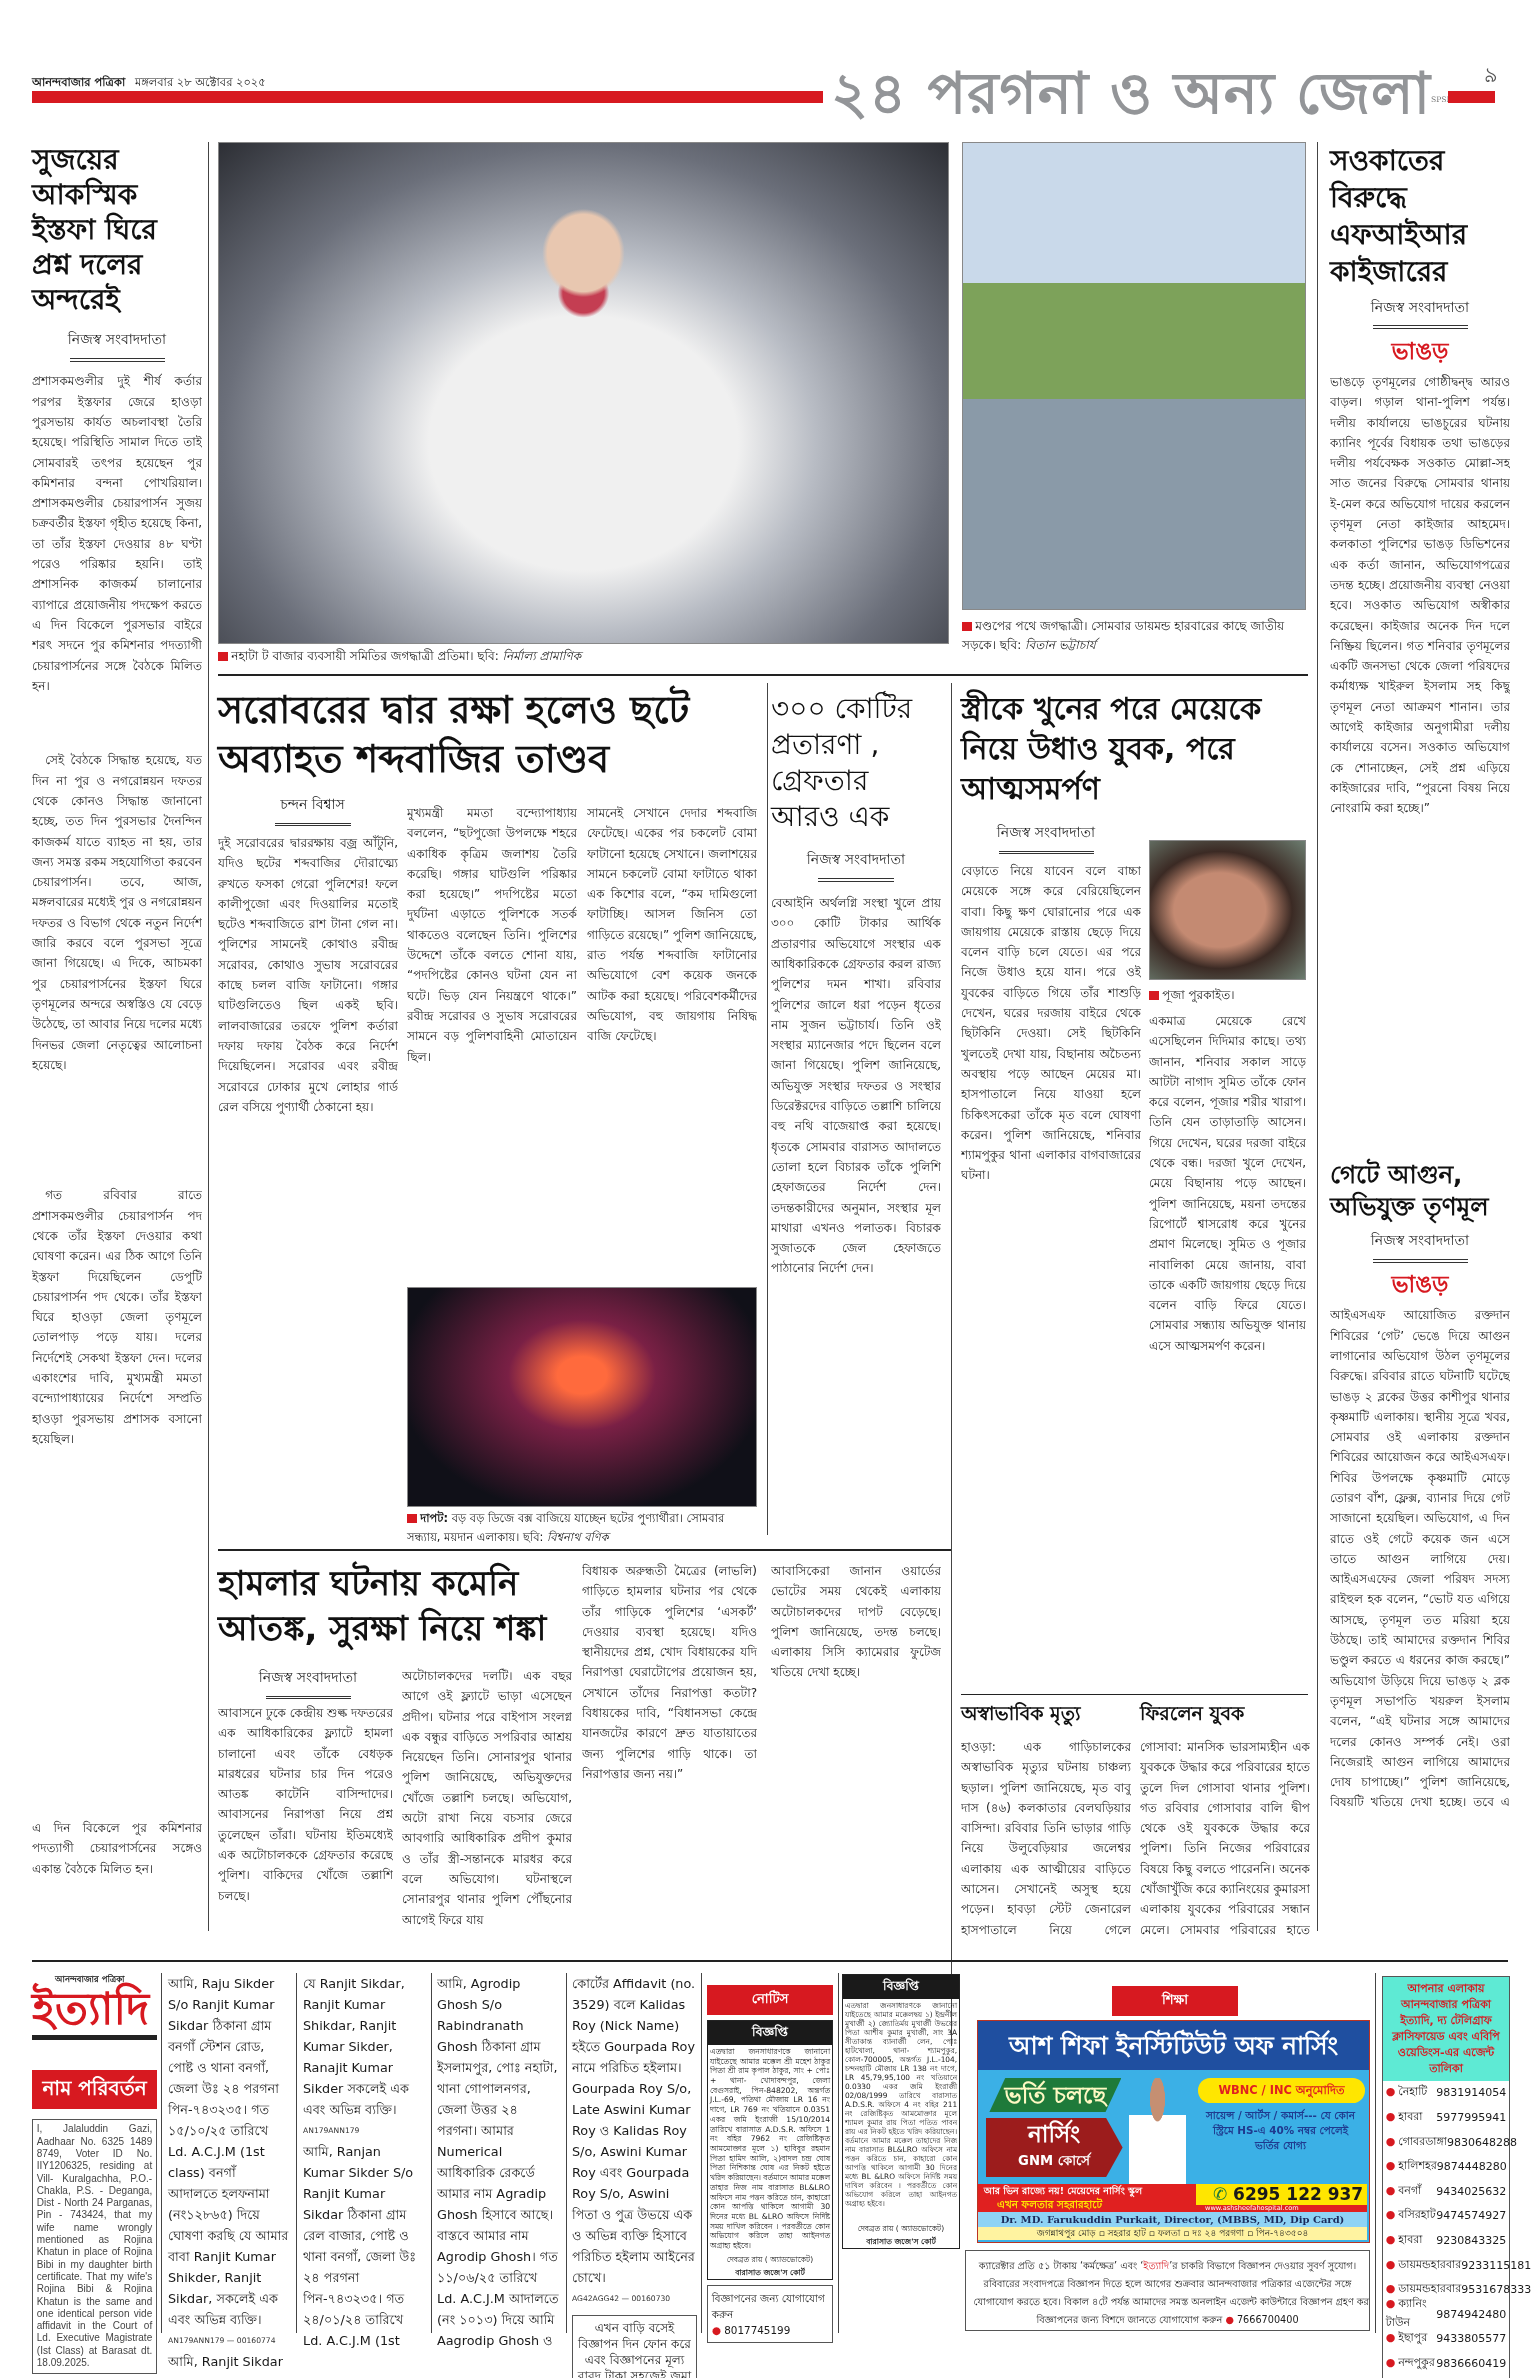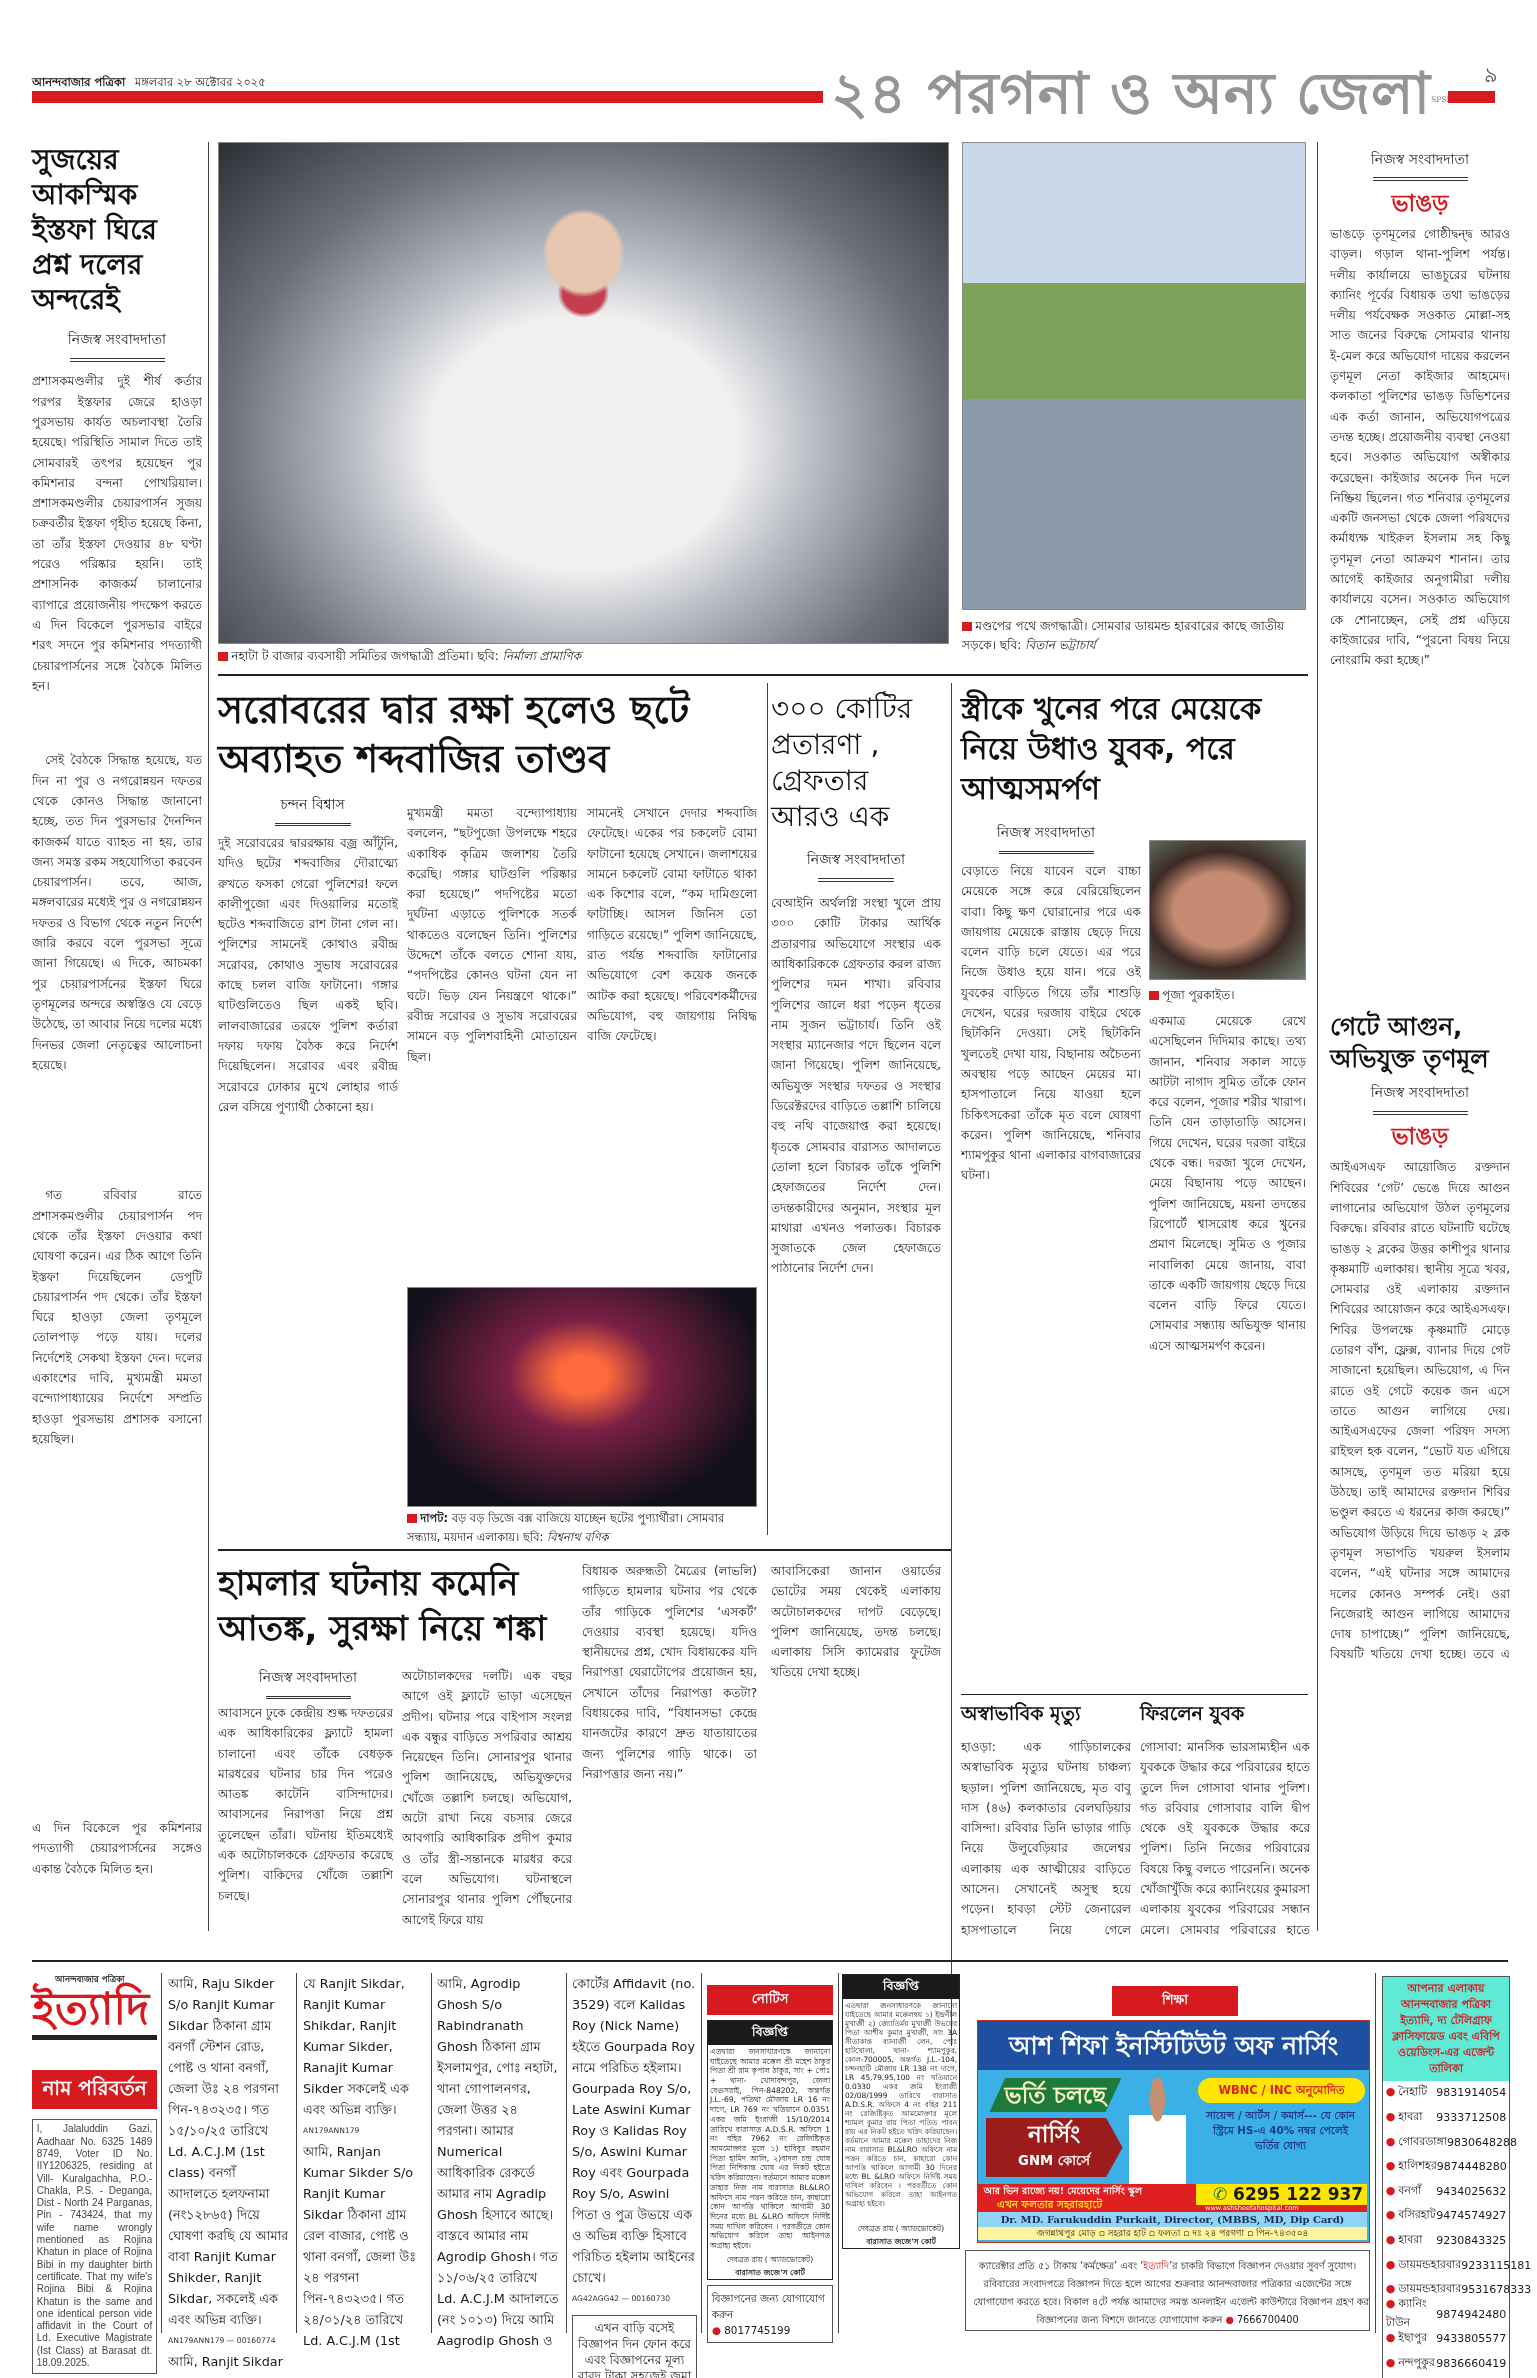--- a/index.html
+++ b/index.html
@@ -67,20 +67,21 @@
 
 <div class="abs photo ph-road" style="left:962px;top:142px;width:344px;height:468px"></div>
 <div class="abs caption" style="left:962px;top:617px;width:344px">
   <span class="sq"></span><span>মণ্ডপের পথে জগদ্ধাত্রী। সোমবার ডায়মন্ড হারবারের কাছে জাতীয় সড়কে।</span>
   <span>ছবি:</span> <i>বিতান ভট্টাচার্য</i>
 </div>
 <div class="abs hrule" style="left:218px;top:674px;width:1090px"></div>
 
 <div class="abs col-rule" style="left:1317px;top:142px;height:1789px"></div>
 <div class="abs" style="left:1330px;top:142px;width:180px">
+  <div class="head" style="font-size:28px;line-height:37px">সওকাতের বিরুদ্ধে এফআইআর কাইজারের</div>
   <div class="byline" style="margin-top:5.7px">নিজস্ব সংবাদদাতা</div>
   <div class="byline-rule" style="width:95px"></div>
   <div class="place" style="margin-top:3.8px">ভাঙড়</div>
   <div class="body" style="height:776px">ভাঙড়ে তৃণমূলের গোষ্ঠীদ্বন্দ্ব আরও বাড়ল। গড়াল থানা-পুলিশ পর্যন্ত। দলীয় কার্যালয়ে ভাঙচুরের ঘটনায় ক্যানিং পূর্বের বিধায়ক তথা ভাঙড়ের দলীয় পর্যবেক্ষক সওকাত মোল্লা-সহ সাত জনের বিরুদ্ধে সোমবার থানায় ই-মেল করে অভিযোগ দায়ের করলেন তৃণমূল নেতা কাইজার আহমেদ। কলকাতা পুলিশের ভাঙড় ডিভিশনের এক কর্তা জানান, অভিযোগপত্রের তদন্ত হচ্ছে। প্রয়োজনীয় ব্যবস্থা নেওয়া হবে। সওকাত অভিযোগ অস্বীকার করেছেন। কাইজার অনেক দিন দলে নিষ্ক্রিয় ছিলেন। গত শনিবার তৃণমূলের একটি জনসভা থেকে জেলা পরিষদের কর্মাধ্যক্ষ খাইরুল ইসলাম সহ কিছু তৃণমূল নেতা আক্রমণ শানান। তার আগেই কাইজার অনুগামীরা দলীয় কার্যালয়ে বসেন। সওকাত অভিযোগ কে শোনাচ্ছেন, সেই প্রশ্ন এড়িয়ে কাইজারের দাবি, “পুরনো বিষয় নিয়ে নোংরামি করা হচ্ছে।”</div>
   <div class="head" style="font-size:24.6px;line-height:32px;margin-top:11.4px">গেটে আগুন, অভিযুক্ত তৃণমূল</div>
   <div class="byline" style="margin-top:5.7px">নিজস্ব সংবাদদাতা</div>
   <div class="byline-rule" style="width:95px"></div>
   <div class="place" style="margin-top:3.8px">ভাঙড়</div>
   <div class="body" style="height:502px">আইএসএফ আয়োজিত রক্তদান শিবিরের ‘গেট’ ভেঙে দিয়ে আগুন লাগানোর অভিযোগ উঠল তৃণমূলের বিরুদ্ধে। রবিবার রাতে ঘটনাটি ঘটেছে ভাঙড় ২ ব্লকের উত্তর কাশীপুর থানার কৃষ্ণমাটি এলাকায়। স্থানীয় সূত্রে খবর, সোমবার ওই এলাকায় রক্তদান শিবিরের আয়োজন করে আইএসএফ। শিবির উপলক্ষে কৃষ্ণমাটি মোড়ে তোরণ বাঁশ, ফ্লেক্স, ব্যানার দিয়ে গেট সাজানো হয়েছিল। অভিযোগ, এ দিন রাতে ওই গেটে কয়েক জন এসে তাতে আগুন লাগিয়ে দেয়। আইএসএফের জেলা পরিষদ সদস্য রাইহুল হক বলেন, “ভোট যত এগিয়ে আসছে, তৃণমূল তত মরিয়া হয়ে উঠছে। তাই আমাদের রক্তদান শিবির ভণ্ডুল করতে এ ধরনের কাজ করছে।” অভিযোগ উড়িয়ে দিয়ে ভাঙড় ২ ব্লক তৃণমূল সভাপতি খয়রুল ইসলাম বলেন, “এই ঘটনার সঙ্গে আমাদের দলের কোনও সম্পর্ক নেই। ওরা নিজেরাই আগুন লাগিয়ে আমাদের দোষ চাপাচ্ছে।” পুলিশ জানিয়েছে, বিষয়টি খতিয়ে দেখা হচ্ছে। তবে এ দিন পর্যন্ত থানায় কোনও লিখিত অভিযোগ দায়ের হয়নি।</div>
 </div>
@@ -230,21 +231,21 @@
 
 <div class="abs boxed" style="left:1382px;top:1976px;width:128px">
   <div style="background:#5eead4;color:#d71920;font-weight:bold;font-size:11px;line-height:16px;text-align:center;padding:3.8px 1.9px;font-family:'DejaVu Sans',sans-serif">আপনার এলাকায় আনন্দবাজার পত্রিকা ইত্যাদি, দ্য টেলিগ্রাফ ক্লাসিফায়েড এবং এবিপি ওয়েডিংস-এর এজেন্ট তালিকা</div>
   <div id="agent-rows">
       <div class="agent-row">
         <span><span class="dot">●</span><span>নৈহাটি</span></span>
         <span>9831914054</span>
       </div>
       <div class="agent-row">
         <span><span class="dot">●</span><span>হাবরা</span></span>
-        <span>9333712508</span>
+        <span>5977995941</span>
       </div>
       <div class="agent-row">
         <span><span class="dot">●</span><span>গোবরডাঙ্গা</span></span>
         <span>9830648288</span>
       </div>
       <div class="agent-row">
         <span><span class="dot">●</span><span>হালিশহর</span></span>
         <span>9874448280</span>
       </div>
       <div class="agent-row">

